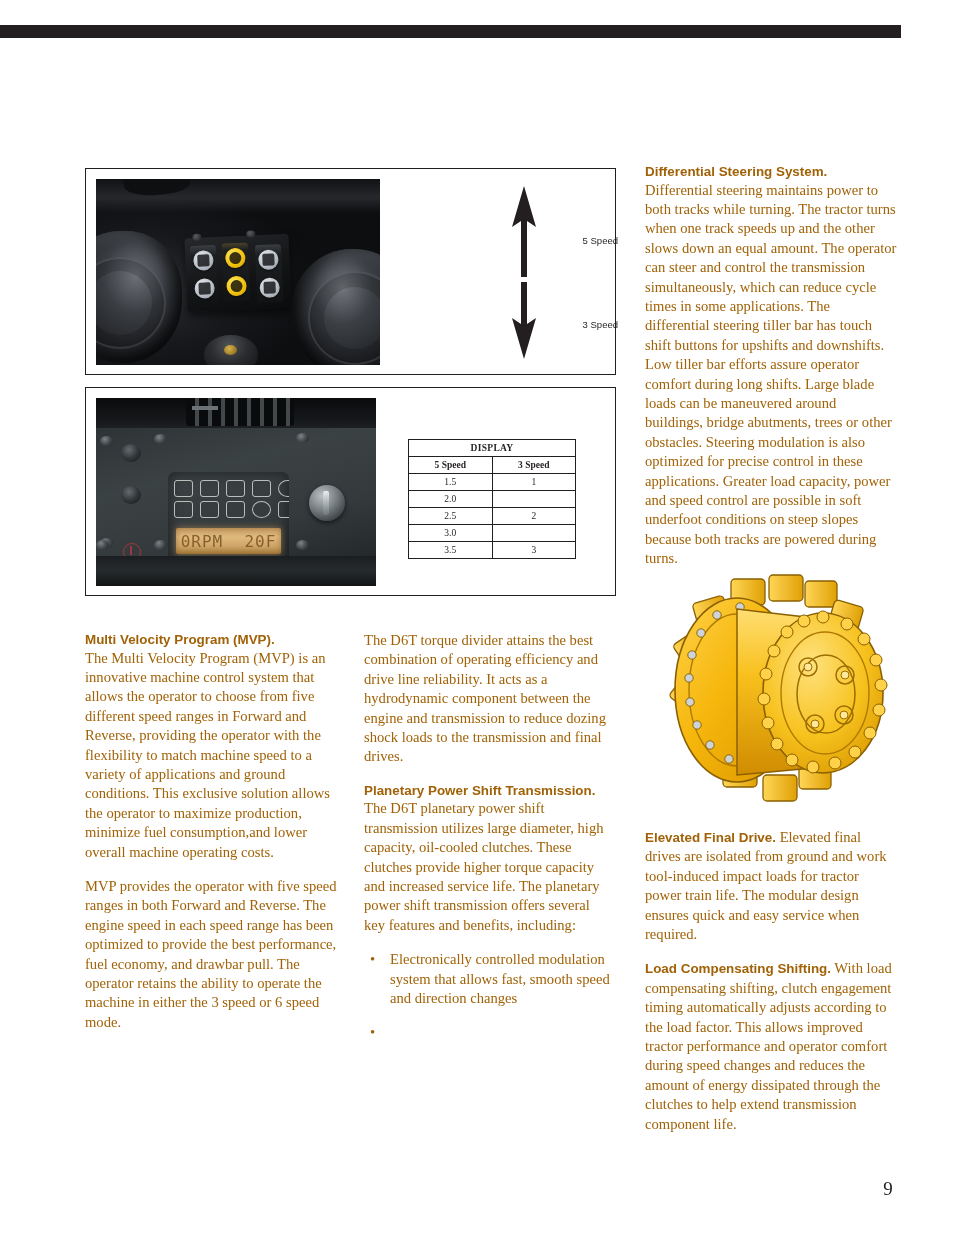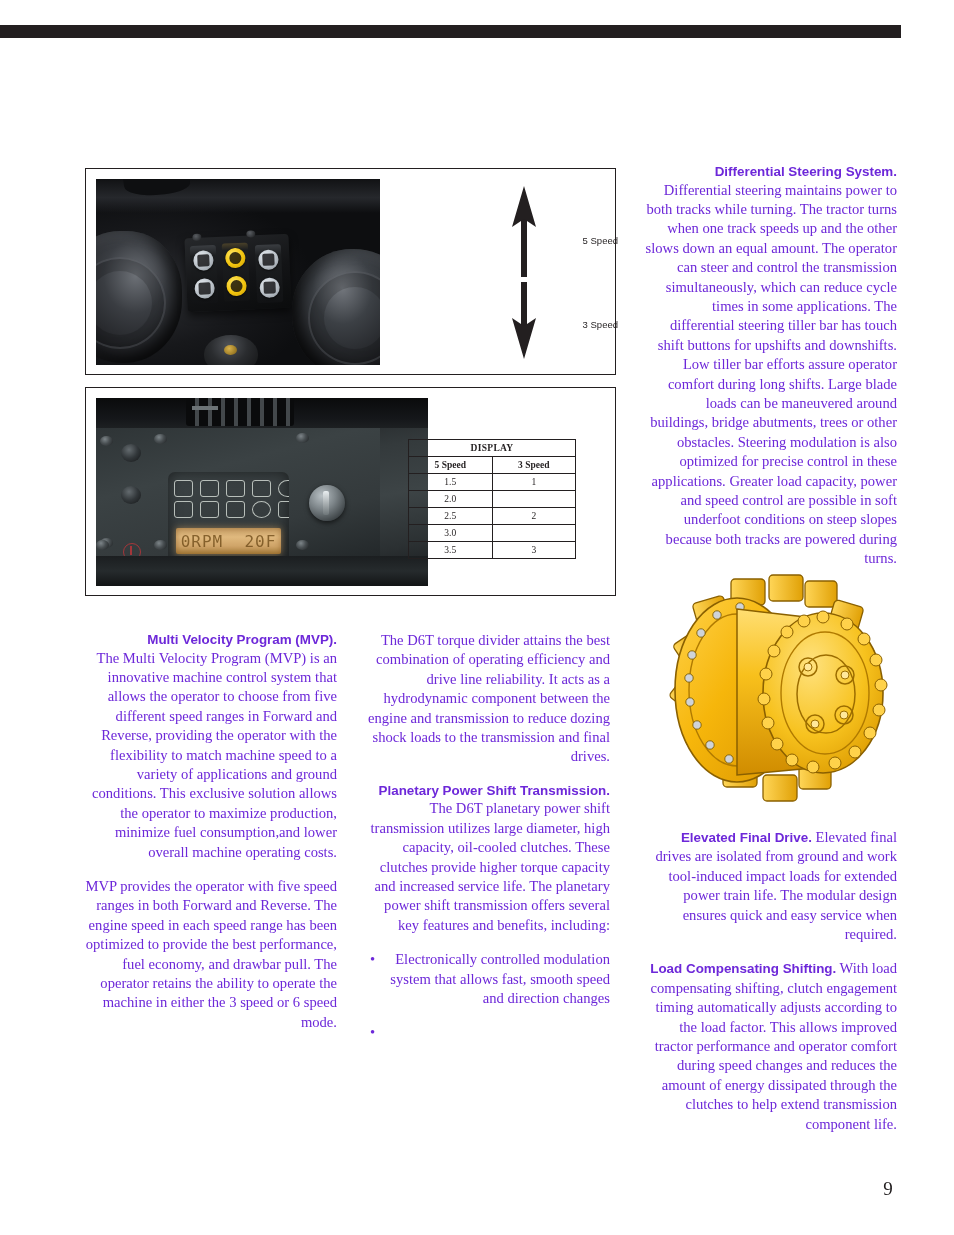--- a/index.html
+++ b/index.html
@@ -134,21 +134,21 @@
     background: radial-gradient(ellipse at 46% 28%, #4f5257 0%, #2a2c2f 45%, #111213 100%);
   }
   #photo-console .knob::after {
     content: ""; position: absolute; left: 20px; top: 10px; width: 13px; height: 10px;
     border-radius: 50%;
     background: radial-gradient(circle at 40% 35%, #d9b24c, #7d5f12);
   }
 
   
   #photo-cluster {
-    left: 10px; top: 10px; width: 332px; height: 188px;
+    left: 10px; top: 10px; width: 280px; height: 188px;
     background: linear-gradient(170deg, #16181a 0%, #1e2123 18%, #343a3c 40%,
                                 #3d4446 60%, #2b3032 82%, #15171a 100%);
   }
   #photo-cluster .top-bar {
     position: absolute; left: 0; top: 0; width: 100%; height: 30px;
     background: linear-gradient(180deg, #0a0b0c 0%, #15171a 70%, #1d2022 100%);
   }
   #photo-cluster .vent {
     position: absolute; left: 90px; top: 0px; width: 108px; height: 28px;
     background: repeating-linear-gradient(90deg, #0a0b0c 0px, #0a0b0c 9px, #43484b 9px, #43484b 13px);
@@ -264,22 +264,22 @@
     position: absolute;
     left: 645px; top: 563px; width: 250px; height: 258px;
   }
 
   
   .col {
     position: absolute;
     font-family: "Liberation Serif", serif;
     font-size: 14.6px;
     line-height: 19.4px;
-    color: #6d28d9;
-    text-align: right;
+    color: #a16207;
+    text-align: left;
   }
   #col-left   { left: 85px;  top: 631px; width: 252px; }
   #col-mid    { left: 364px; top: 631px; width: 246px; }
   #col-right  { left: 645px; top: 163px; width: 252px; }
   #col-right-2{ left: 645px; top: 828px; width: 252px; }
 
   .col p { margin: 0 0 15px 0; }
   .col p:last-child { margin-bottom: 0; }
   .run-in-head,
   .head {
@@ -545,21 +545,21 @@
       <circle cx="163" cy="104" r="4"></circle>
       <circle cx="200" cy="112" r="4"></circle>
       <circle cx="170" cy="161" r="4"></circle>
       <circle cx="199" cy="152" r="4"></circle>
     </g>
   </svg>
 </div>
 
 <div class="col" id="col-right-2">
   <p>
-    <span class="run-in-head">Elevated Final Drive.</span><span> Elevated final drives are isolated from ground and work tool-induced impact loads for extended power train life. The modular design ensures quick and easy service when required.</span>
+    <span class="run-in-head">Elevated Final Drive.</span><span> Elevated final drives are isolated from ground and work tool-induced impact loads for tractor power train life. The modular design ensures quick and easy service when required.</span>
   </p>
   <p>
     <span class="run-in-head">Load Compensating Shifting.</span><span> With load compensating shifting, clutch engagement timing automatically adjusts according to the load factor. This allows improved tractor performance and operator comfort during speed changes and reduces the amount of energy dissipated through the clutches to help extend transmission component life.</span>
   </p>
 </div>
 
 <div class="col" id="col-left">
   <p>
     <span class="head">Multi Velocity Program (MVP).</span><span>The Multi Velocity Program (MVP) is an innovative machine control system that allows the operator to choose from five different speed ranges in Forward and Reverse, providing the operator with the flexibility to match machine speed to a variety of applications and ground conditions. This exclusive solution allows the operator to maximize production, minimize fuel consumption,and lower overall machine operating costs.</span>
   </p>

